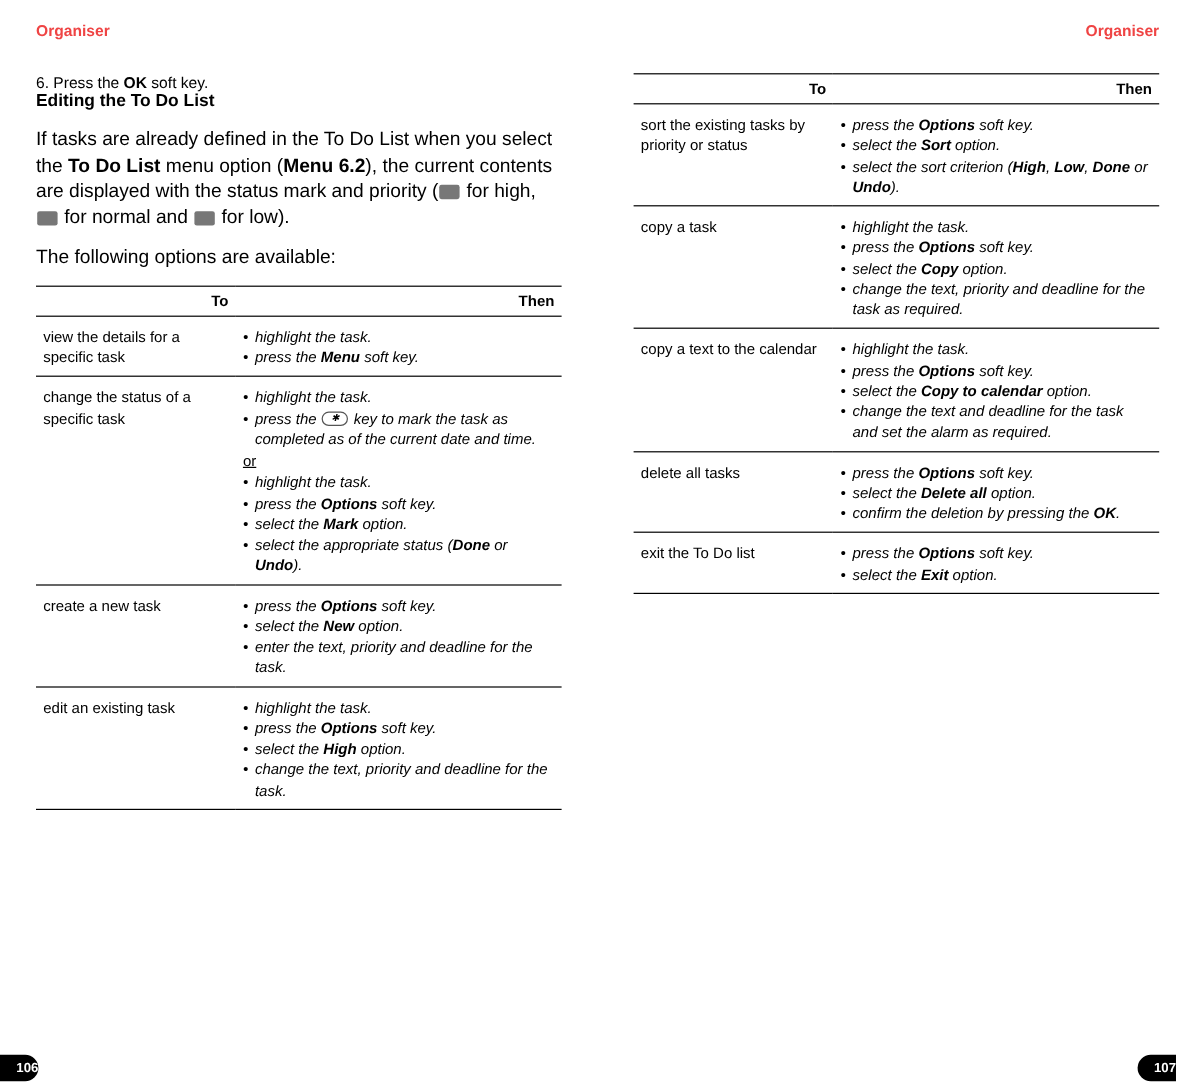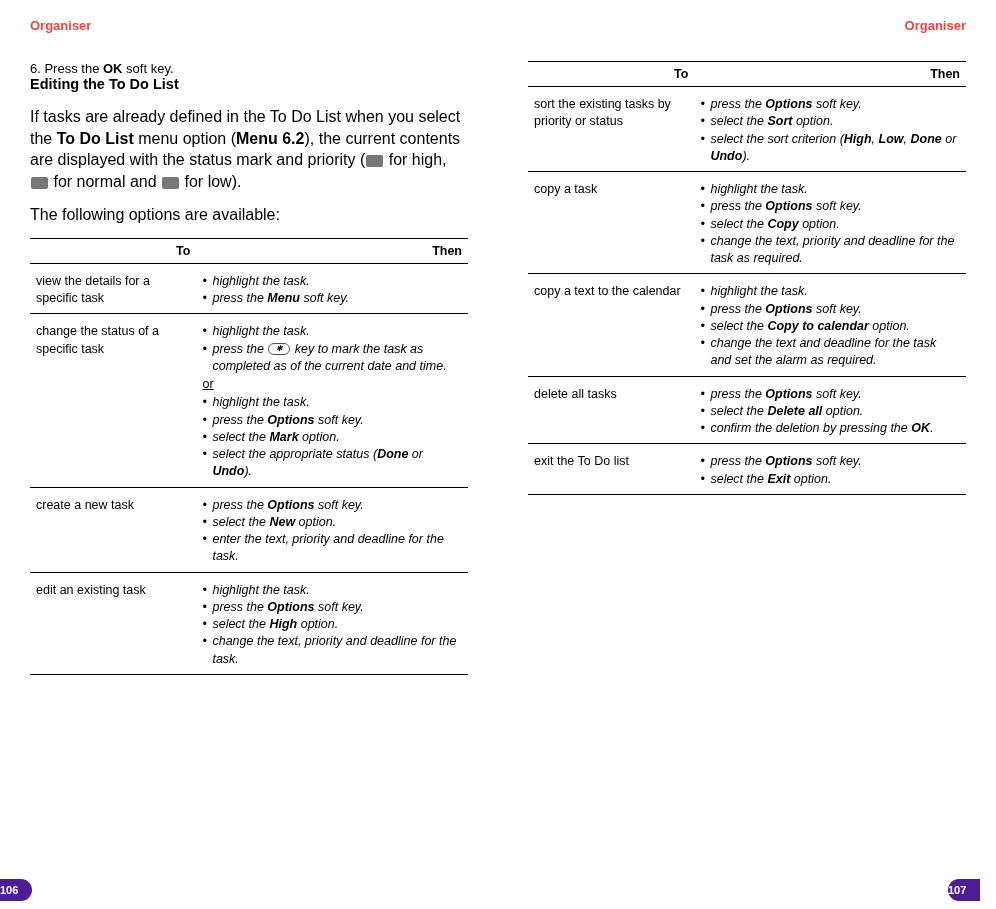--- a/index.html
+++ b/index.html
@@ -28,25 +28,25 @@
     margin-bottom: 28px;
   }
   .page-left .page-header { text-align: left; }
   .page-right .page-header { text-align: right; }
   .page-num {
     position: absolute;
     bottom: 8px;
     font-size: 11px;
     font-weight: bold;
     color: #fff;
-    background: #4c1d95;
+    background: #000000;
     width: 32px;
     height: 22px;
     line-height: 22px;
-    text-align: left;
+    text-align: right;
   }
   .page-left .page-num { left: 0; border-radius: 0 11px 11px 0; }
   .page-right .page-num { right: 16px; border-radius: 11px 0 0 11px; }
   .step {
     font-size: 13px;
   }
   .section-title {
     font-weight: bold;
     font-size: 14.5px;
     margin-bottom: 14px;

